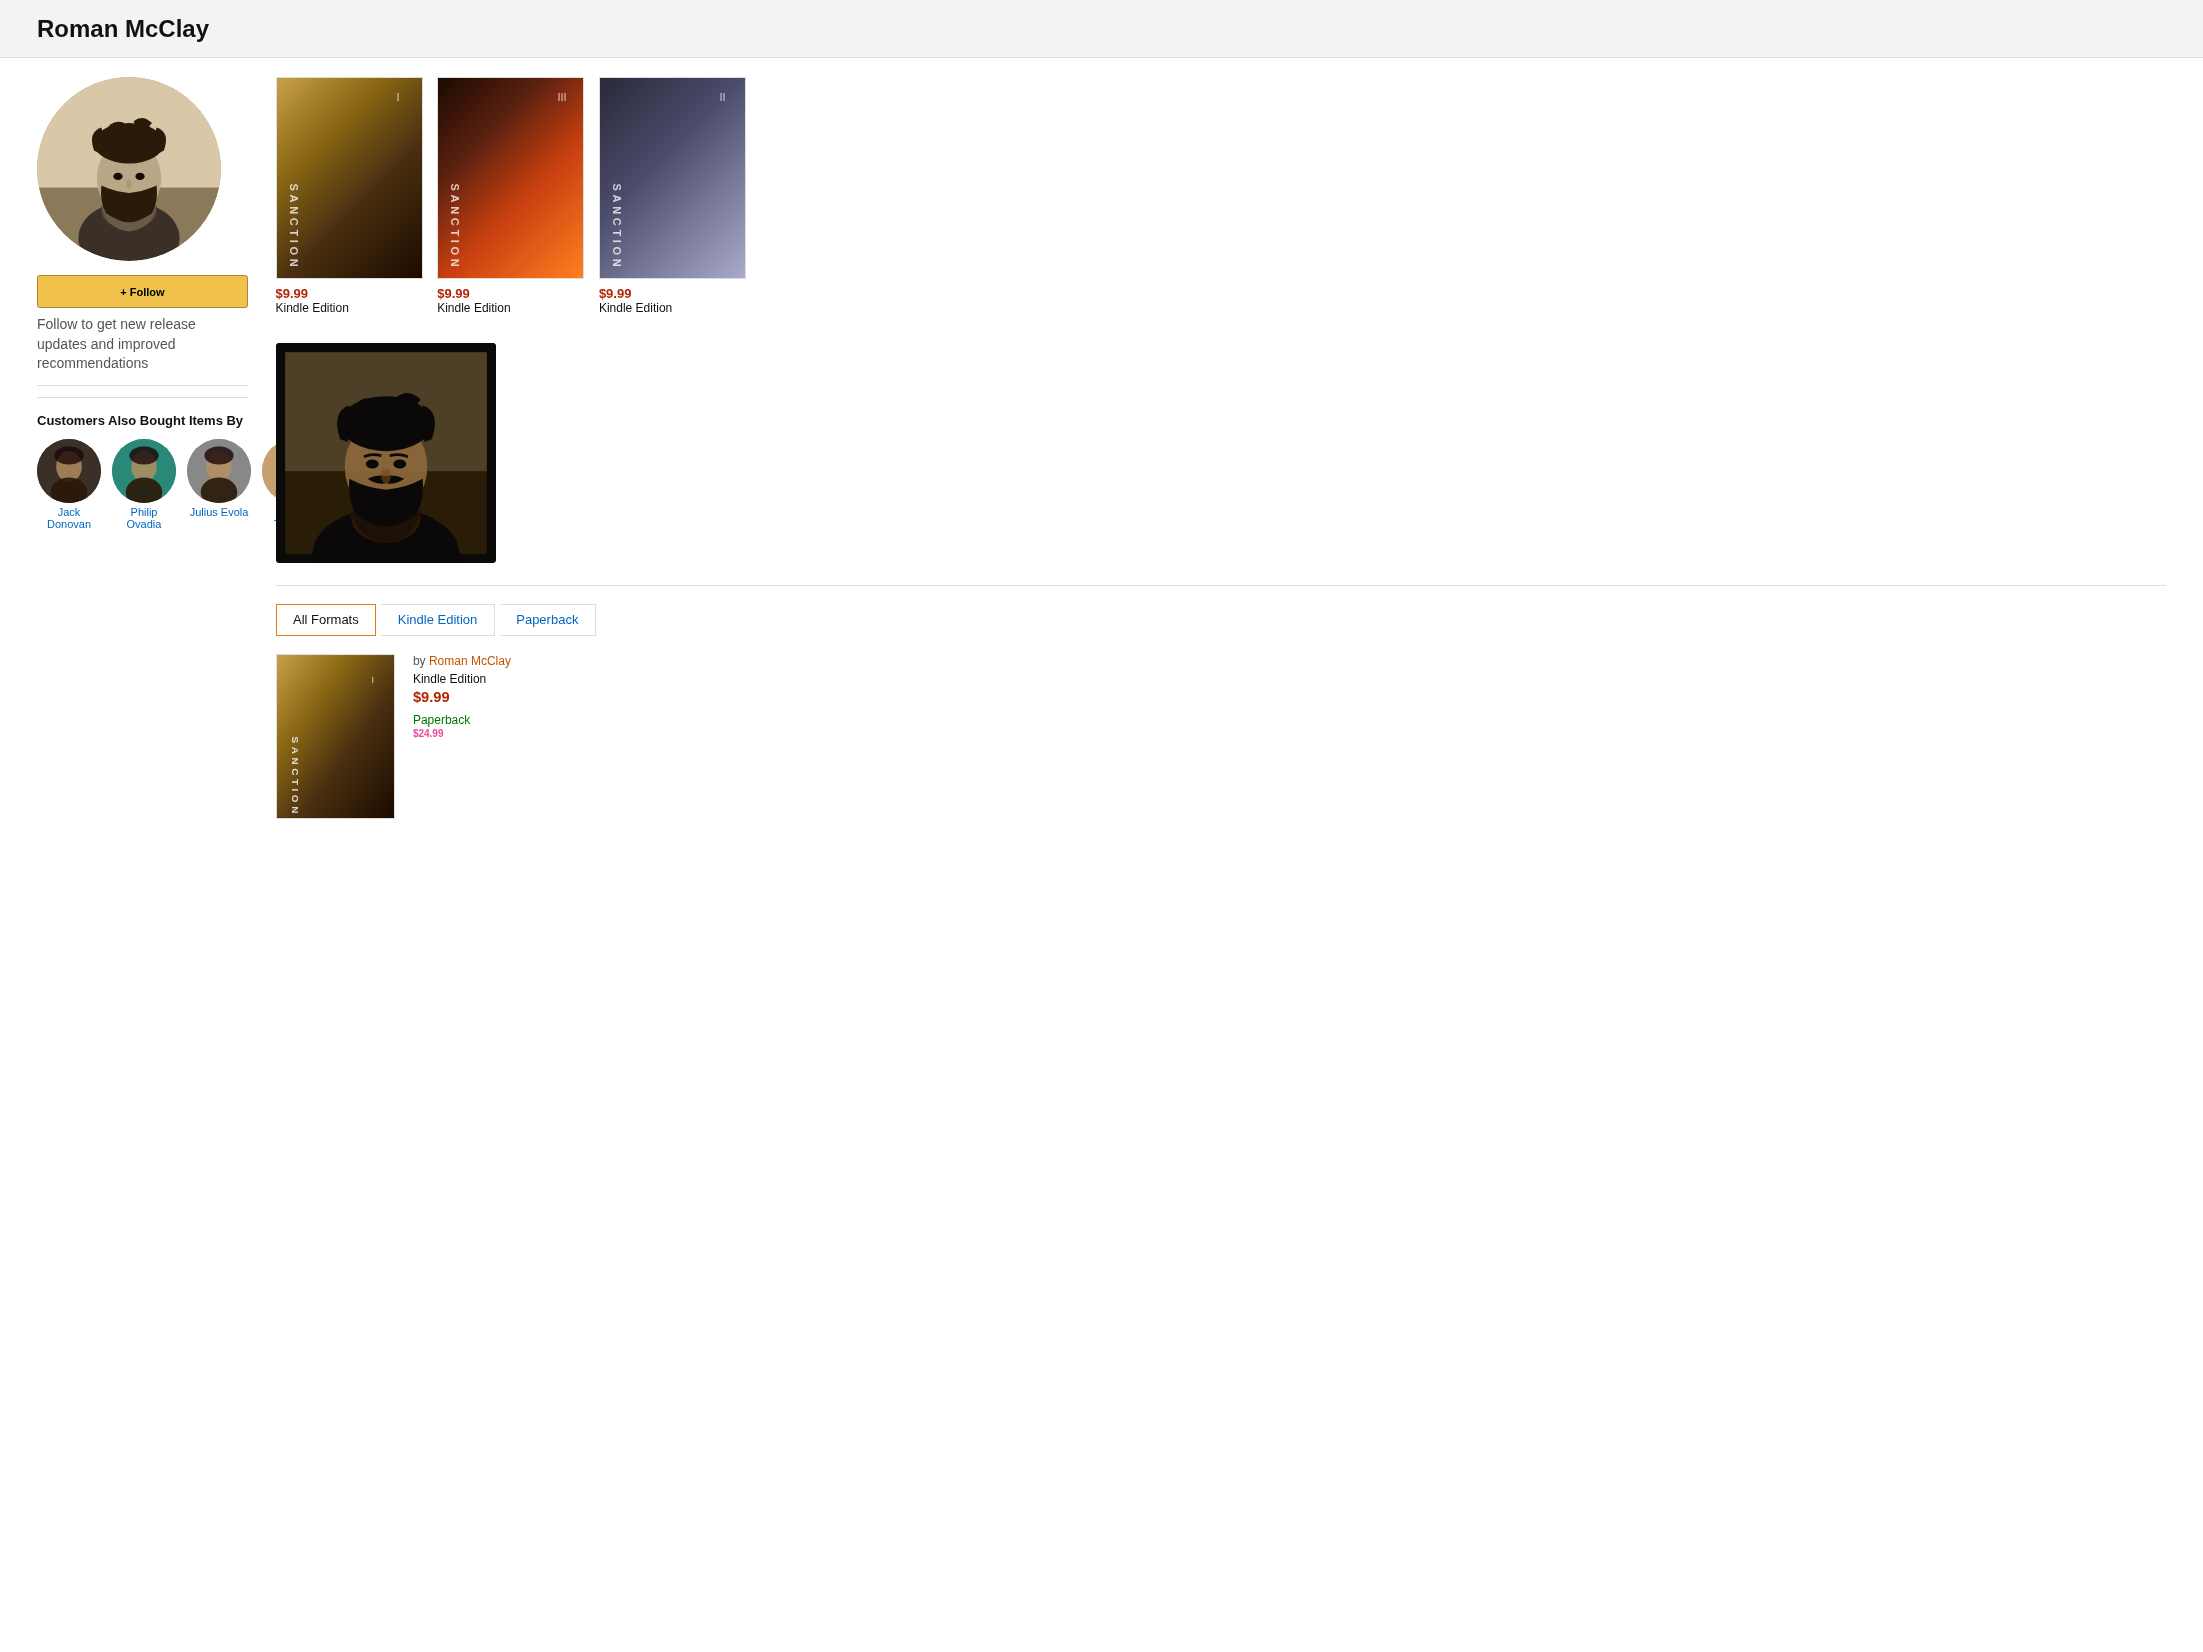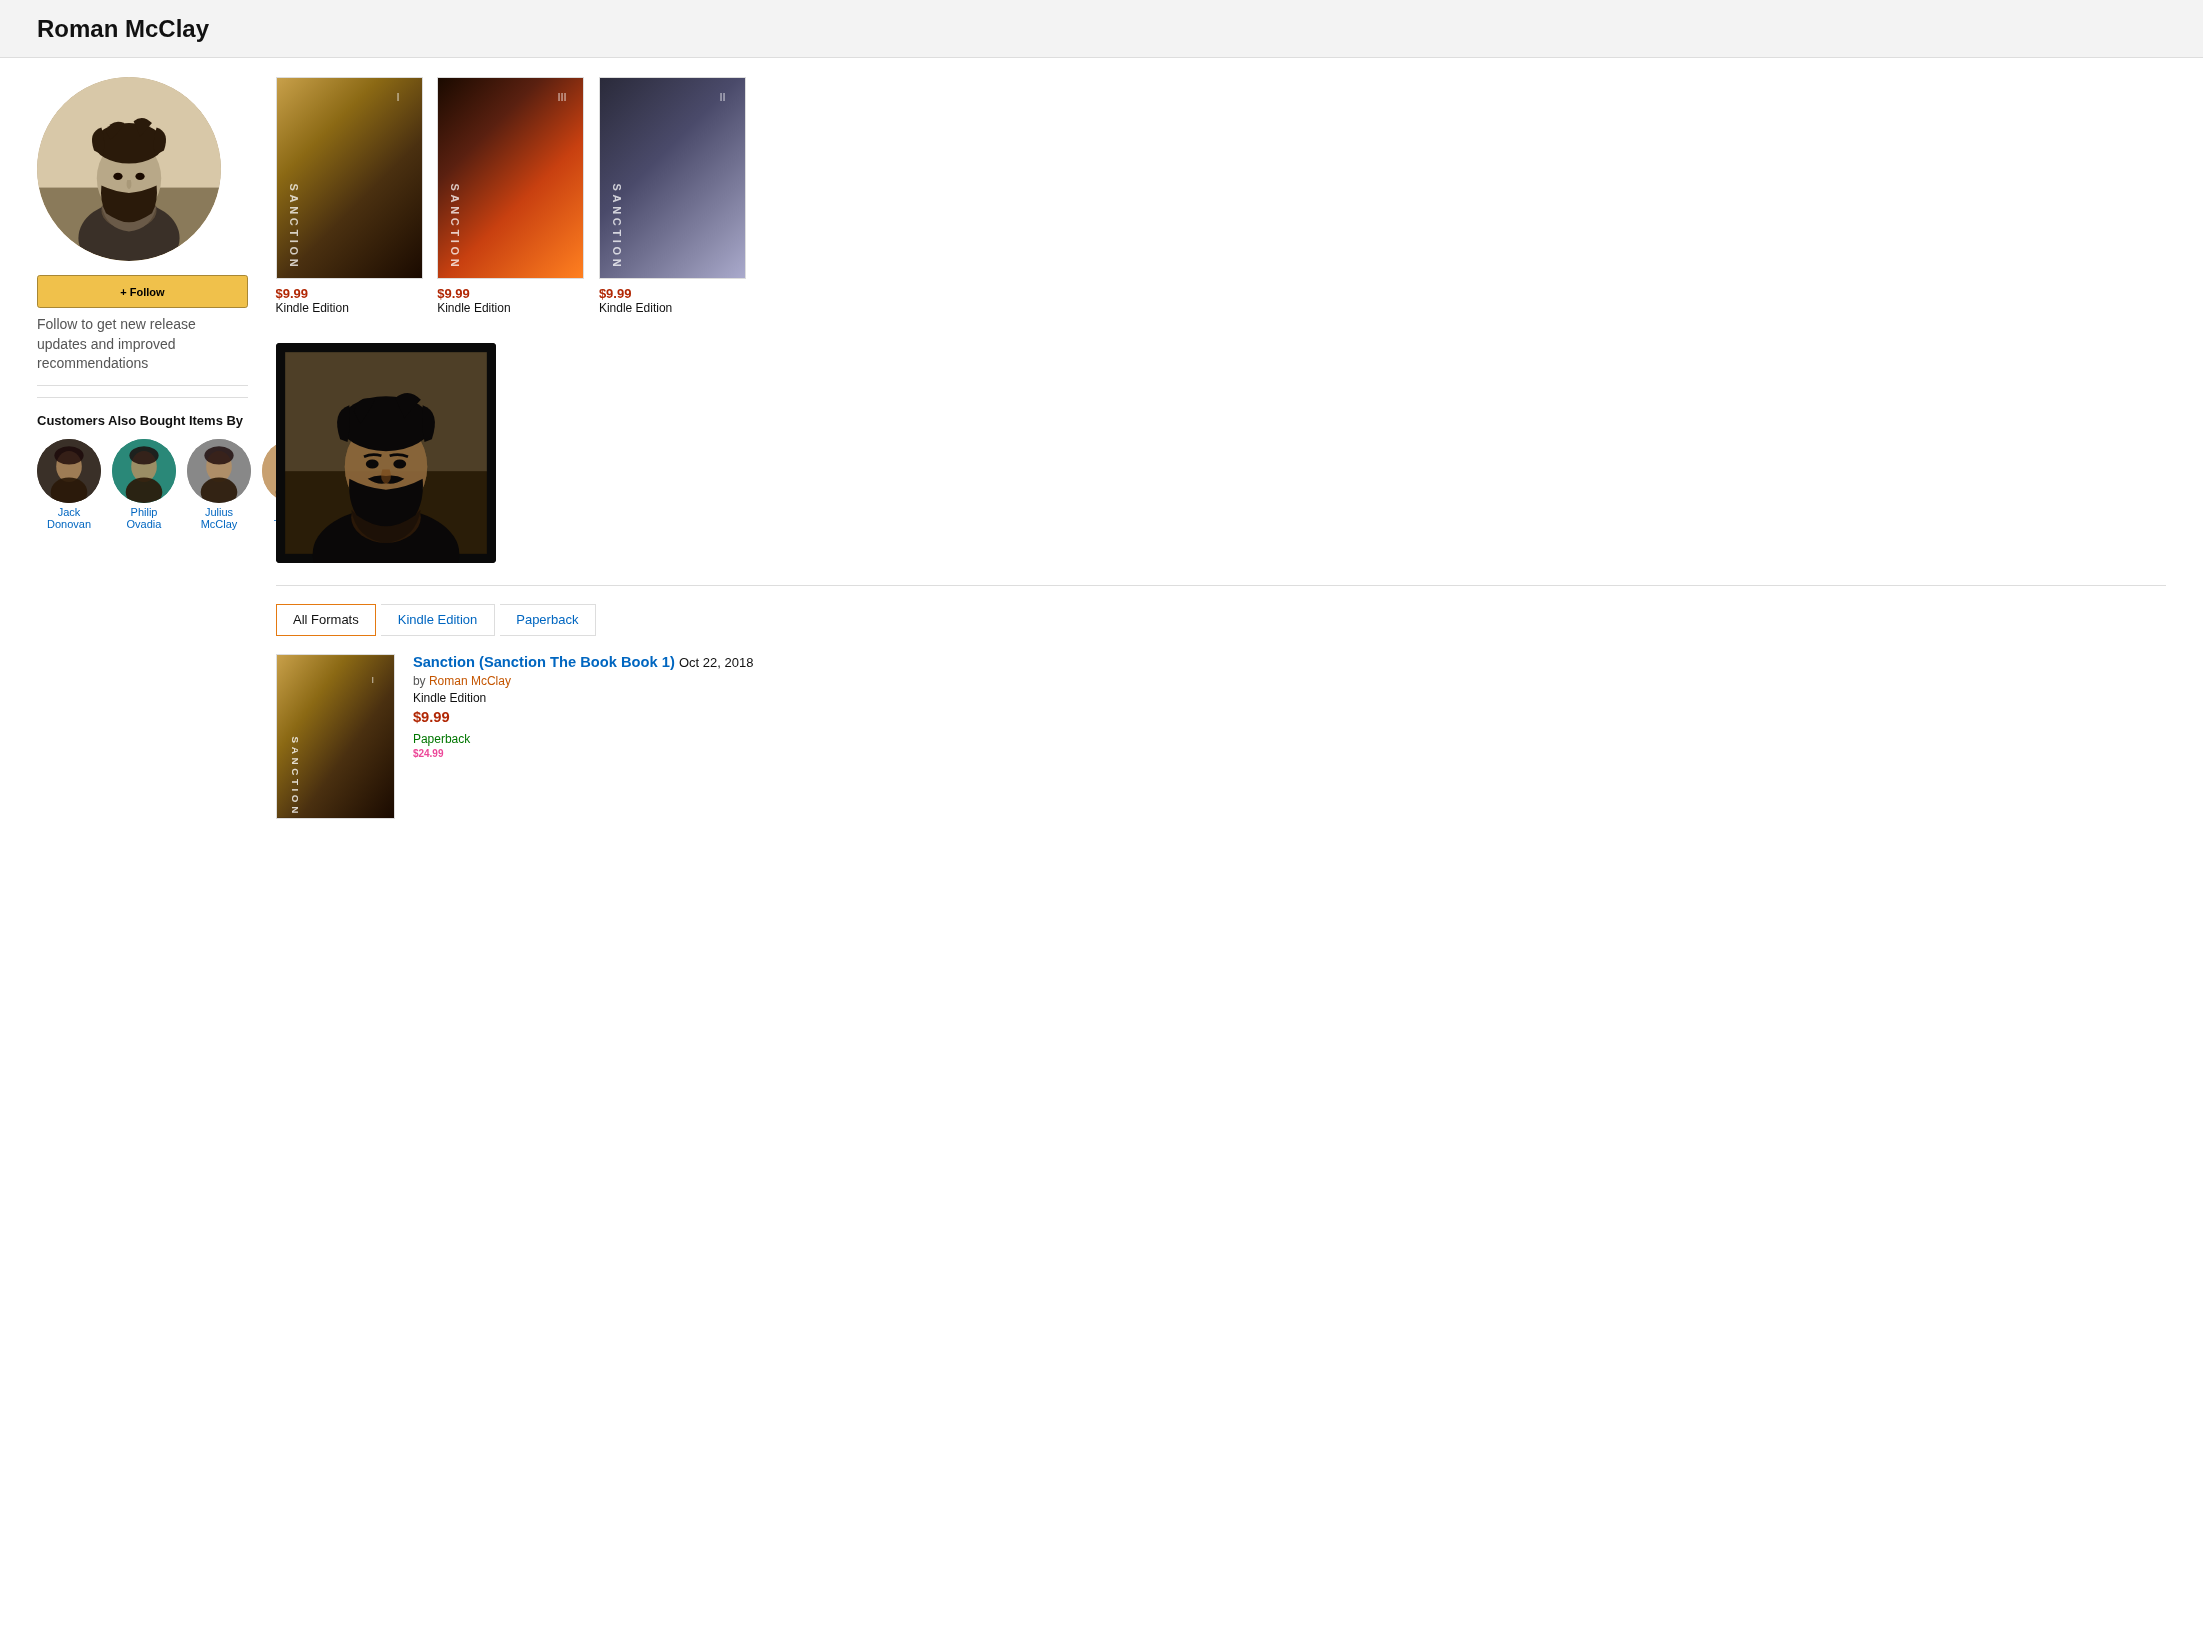--- a/index.html
+++ b/index.html
@@ -343,21 +343,21 @@
           </div>
           <div class="customer-item">
             <div class="customer-avatar" style="background: rgb(136, 136, 136);">
               <svg width="64" height="64" viewBox="0 0 70 70">
     <rect width="70" height="70" fill="#888" rx="35"></rect>
     <ellipse cx="35" cy="30" rx="14" ry="17" fill="#b89060" opacity="0.8"></ellipse>
     <ellipse cx="35" cy="58" rx="20" ry="16" fill="#2a1808" opacity="0.9"></ellipse>
     <ellipse cx="35" cy="18" rx="16" ry="10" fill="#1a0808" opacity="0.8"></ellipse>
   </svg>
             </div>
-            <span class="customer-name">Julius McClay</span>
+            <span class="customer-name">Julius Evola</span>
           </div>
           <div class="customer-item">
             <div class="customer-avatar" style="background: rgb(200, 160, 112);">
               <svg width="64" height="64" viewBox="0 0 70 70">
     <rect width="70" height="70" fill="#c8a070" rx="35"></rect>
     <ellipse cx="35" cy="30" rx="14" ry="17" fill="#b89060" opacity="0.8"></ellipse>
     <ellipse cx="35" cy="58" rx="20" ry="16" fill="#2a1808" opacity="0.9"></ellipse>
     <ellipse cx="35" cy="18" rx="16" ry="10" fill="#1a0808" opacity="0.8"></ellipse>
   </svg>
             </div>
@@ -462,24 +462,20 @@
                 <stop offset="60%" stop-color="#4a3010"></stop>
                 <stop offset="100%" stop-color="#1a0a00"></stop>
               </linearGradient>
             </defs>
             <rect width="130" height="180" fill="url(#cover-grad)"></rect>
             <text x="20" y="90" font-size="11" font-weight="bold" fill="#fff" opacity="0.8" writing-mode="vertical-rl" letter-spacing="4">SANCTION</text>
             <text x="105" y="30" font-size="10" fill="#fff" opacity="0.7">I</text>
           </svg>
         </div>
         <div class="book-listing-info">
-          <div class="book-listing-title">
-            <strong>Sanction (Sanction The Book Book 1)</strong>
-            <span class="date"> <span>Oct 22, 2018</span></span>
-          </div>
           <p class="book-listing-author">
             <span>by</span> <a>Roman McClay</a>
           </p>
           <p class="book-listing-format-label">Kindle Edition</p>
           <p class="book-listing-kindle-price">$9.99</p>
           <p class="book-listing-paperback-label">Paperback</p>
           <p class="book-listing-paperback-price">$24.99</p>
         </div>
       </div>
 

